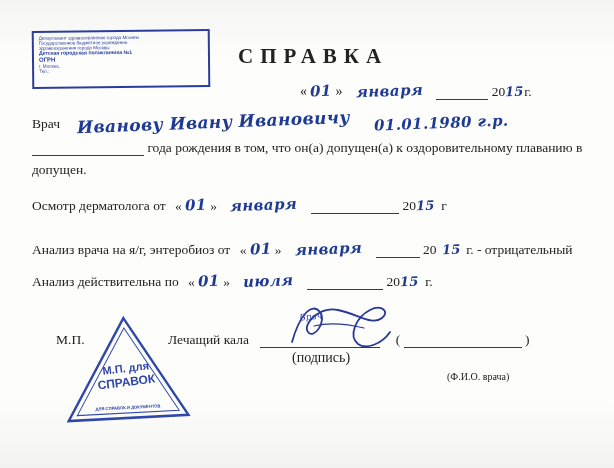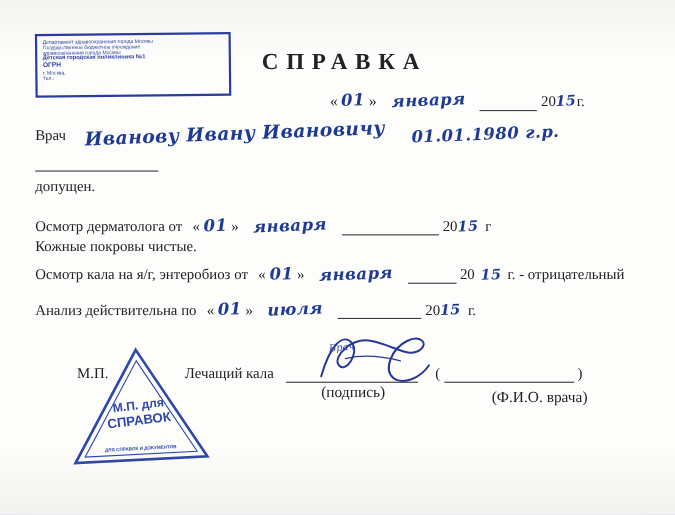--- a/index.html
+++ b/index.html
@@ -4,21 +4,21 @@
 <style>
   html, body {
     margin: 0;
     padding: 0;
     background: #ffffff;
   }
   #page {
     position: relative;
     width: 614px;
     height: 468px;
-    background: #c4b5fd;
+    background: #fca5a5;
     overflow: hidden;
     font-family: "Liberation Serif", serif;
     color: #1a1a2e;
   }
   
   #paper-texture {
     position: absolute;
     inset: 0;
     background:
       linear-gradient(180deg, #f4f4f2 0%, #fdfdfc 12%, #fdfdfc 86%, #f2f2f0 100%),
@@ -100,24 +100,24 @@
   #dana-row { left: 32px; top: 112px; }
   #rozhd-row { left: 32px; top: 140px; }
   #basseyn-row { left: 32px; top: 162px; }
 
   #derm-row { left: 32px; top: 196px; }
   #kozh-row { left: 32px; top: 216px; }
 
   #kal-row { left: 32px; top: 240px; }
   #sprav-row { left: 32px; top: 272px; }
 
-  #mp-label { left: 70px; top: 332px; }
+  #mp-label { left: 56px; top: 332px; }
   #vrach-label { left: 168px; top: 332px; }
   #podpis-label { left: 292px; top: 350px; font-size: 14px; }
-  #fio-label { left: 447px; top: 354px; font-size: 14px; }
+  #fio-label { left: 447px; top: 371px; font-size: 10px; }
 
   
   #tri-stamp {
     position: absolute;
     left: 62px;
     top: 314px;
     width: 128px;
     height: 110px;
     transform: rotate(-3deg);
   }
@@ -185,38 +185,38 @@
   </div>
 
   <div class="row-abs" id="dana-row">
     <span>Врач</span>
     <span class="hand hand-lg" style="margin-left:14px;">Иванову Ивану Ивановичу</span>
     <span class="hand hand-md" style="margin-left:20px;">01.01.1980 г.р.</span>
   </div>
 
   <div class="row-abs" id="rozhd-row">
     <span class="line" style="width:112px;height:13px;"></span>
+    <span>года рождения в том, что он(а) допущен(а) к оздоровительному плаванию в</span>
   </div>
 
   <div class="row-abs" id="basseyn-row">допущен.</div>
 
   <div class="row-abs" id="derm-row">
     <span>Осмотр дерматолога от</span>
     <span style="margin-left:6px;">«</span>
     <span class="hand hand-md">01</span>
     <span>»</span>
     <span class="hand hand-md" style="margin:0 10px;">января</span>
     <span class="line" style="width:88px;height:13px;"></span>
     <span>20</span><span class="hand hand-sm">15</span>
     <span style="margin-left:3px;">г</span>
   </div>
-  <div class="row-abs" id="kozh-row">Кожные покровы чистые.</div>
 
   <div class="row-abs" id="kal-row">
-    <span>Осмотр кала на я/г, энтеробиоз от</span>
+    <span>Анализ врача на я/г, энтеробиоз от</span>
     <span style="margin-left:6px;">«</span>
     <span class="hand hand-md">01</span>
     <span>»</span>
     <span class="hand hand-md" style="margin:0 10px;">января</span>
     <span class="line" style="width:44px;height:13px;"></span>
     <span>20</span>
     <span class="hand hand-sm" style="margin:0 2px;">15</span>
     <span>г. - отрицательный</span>
   </div>
 

